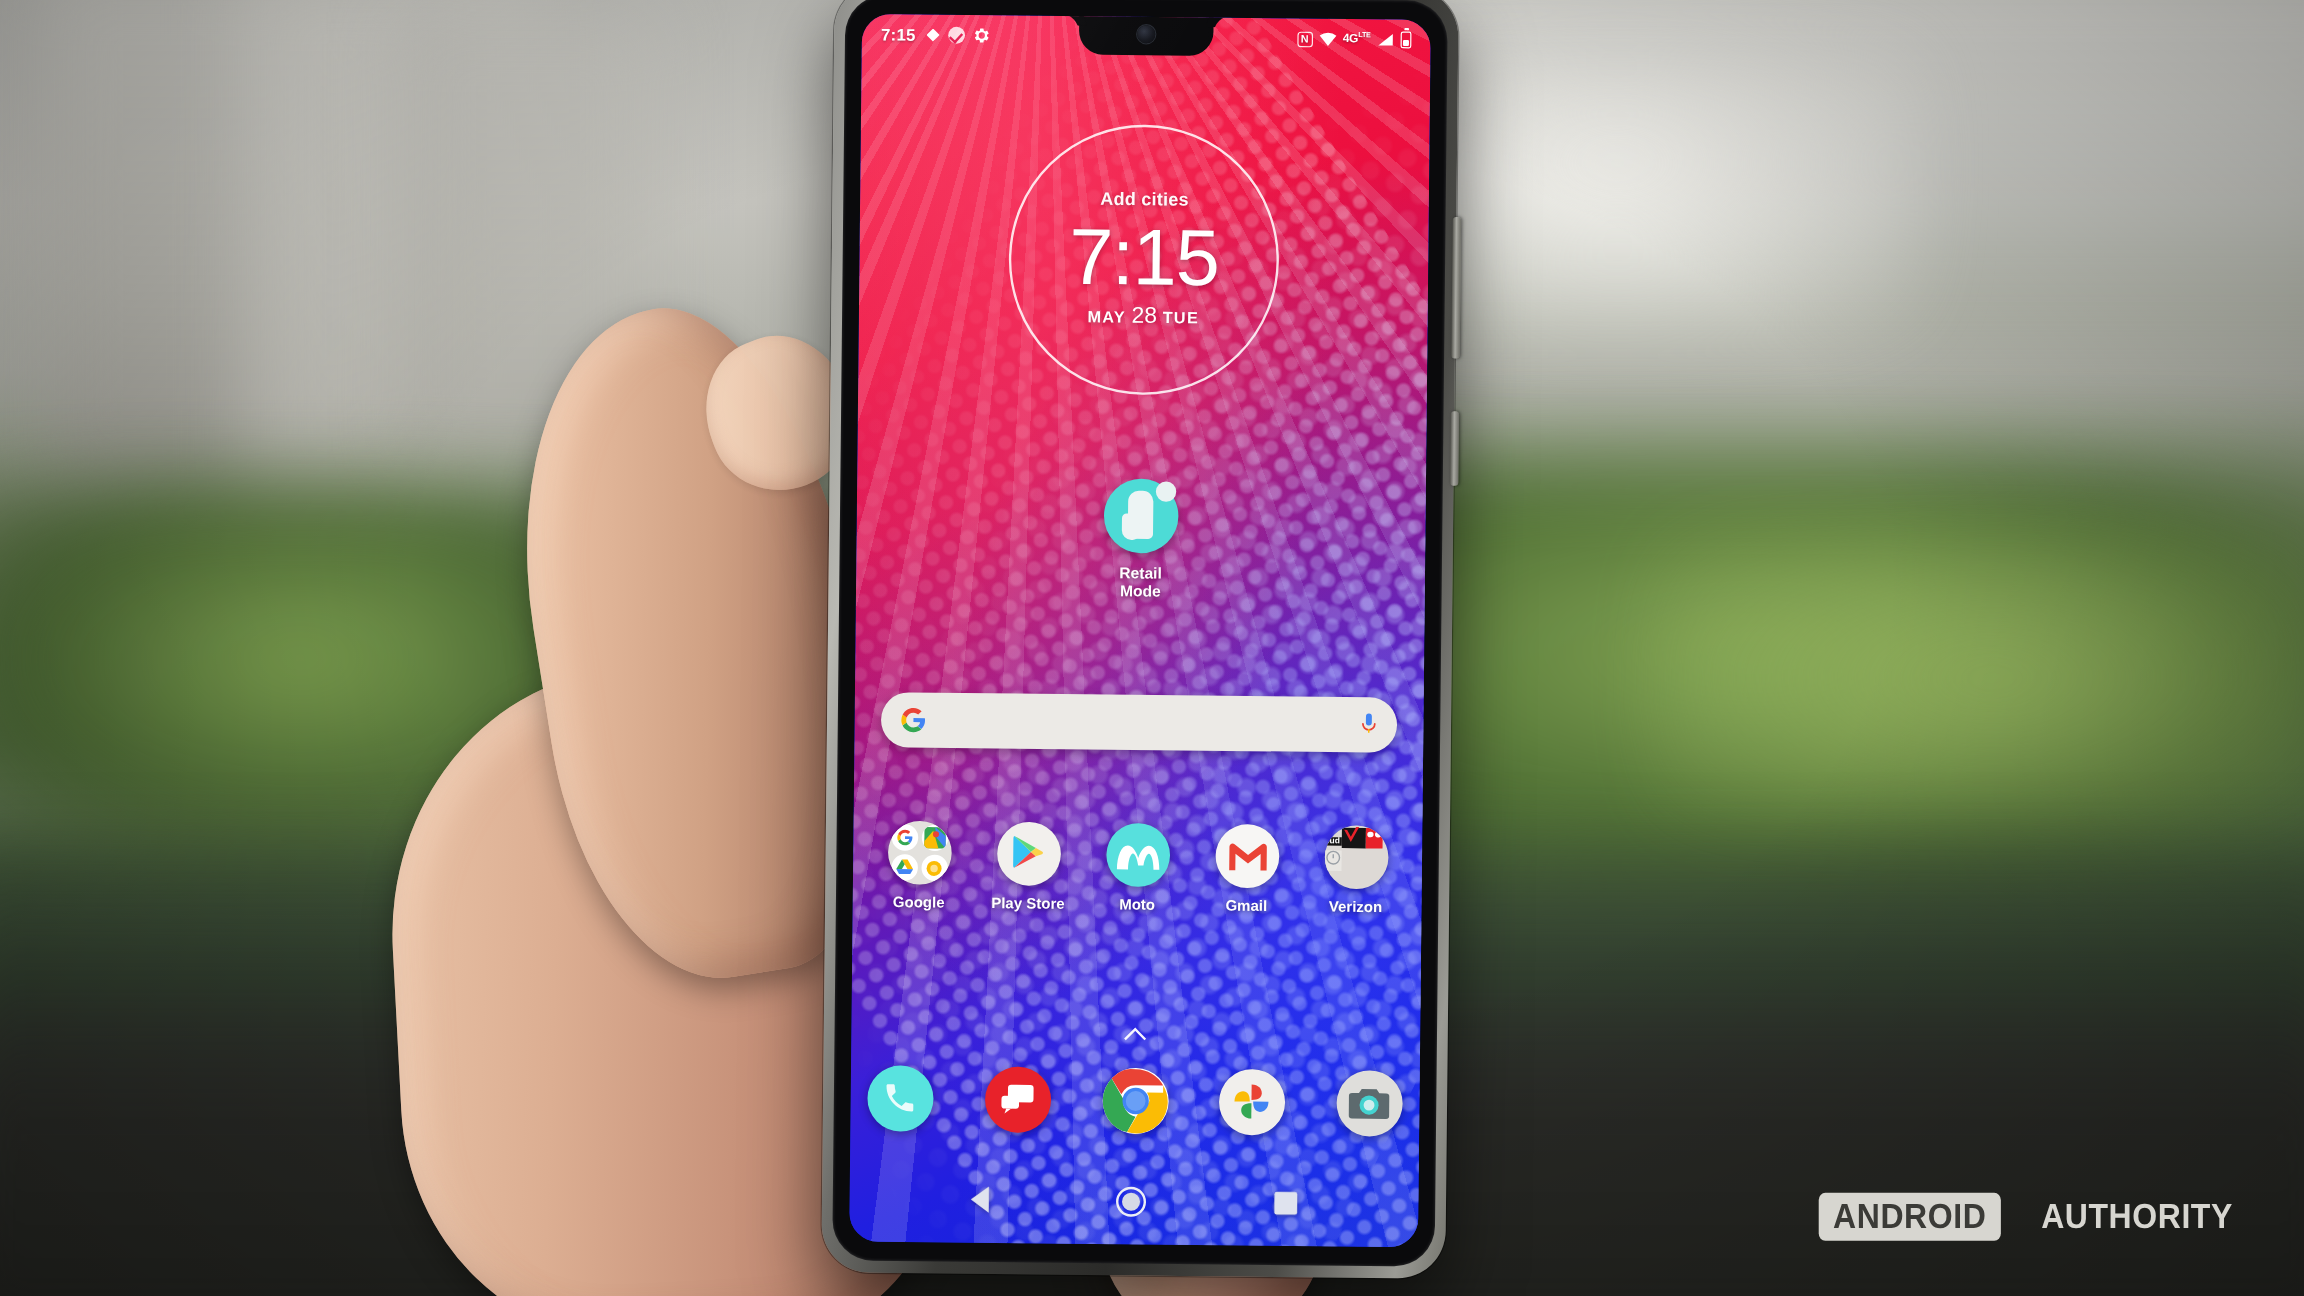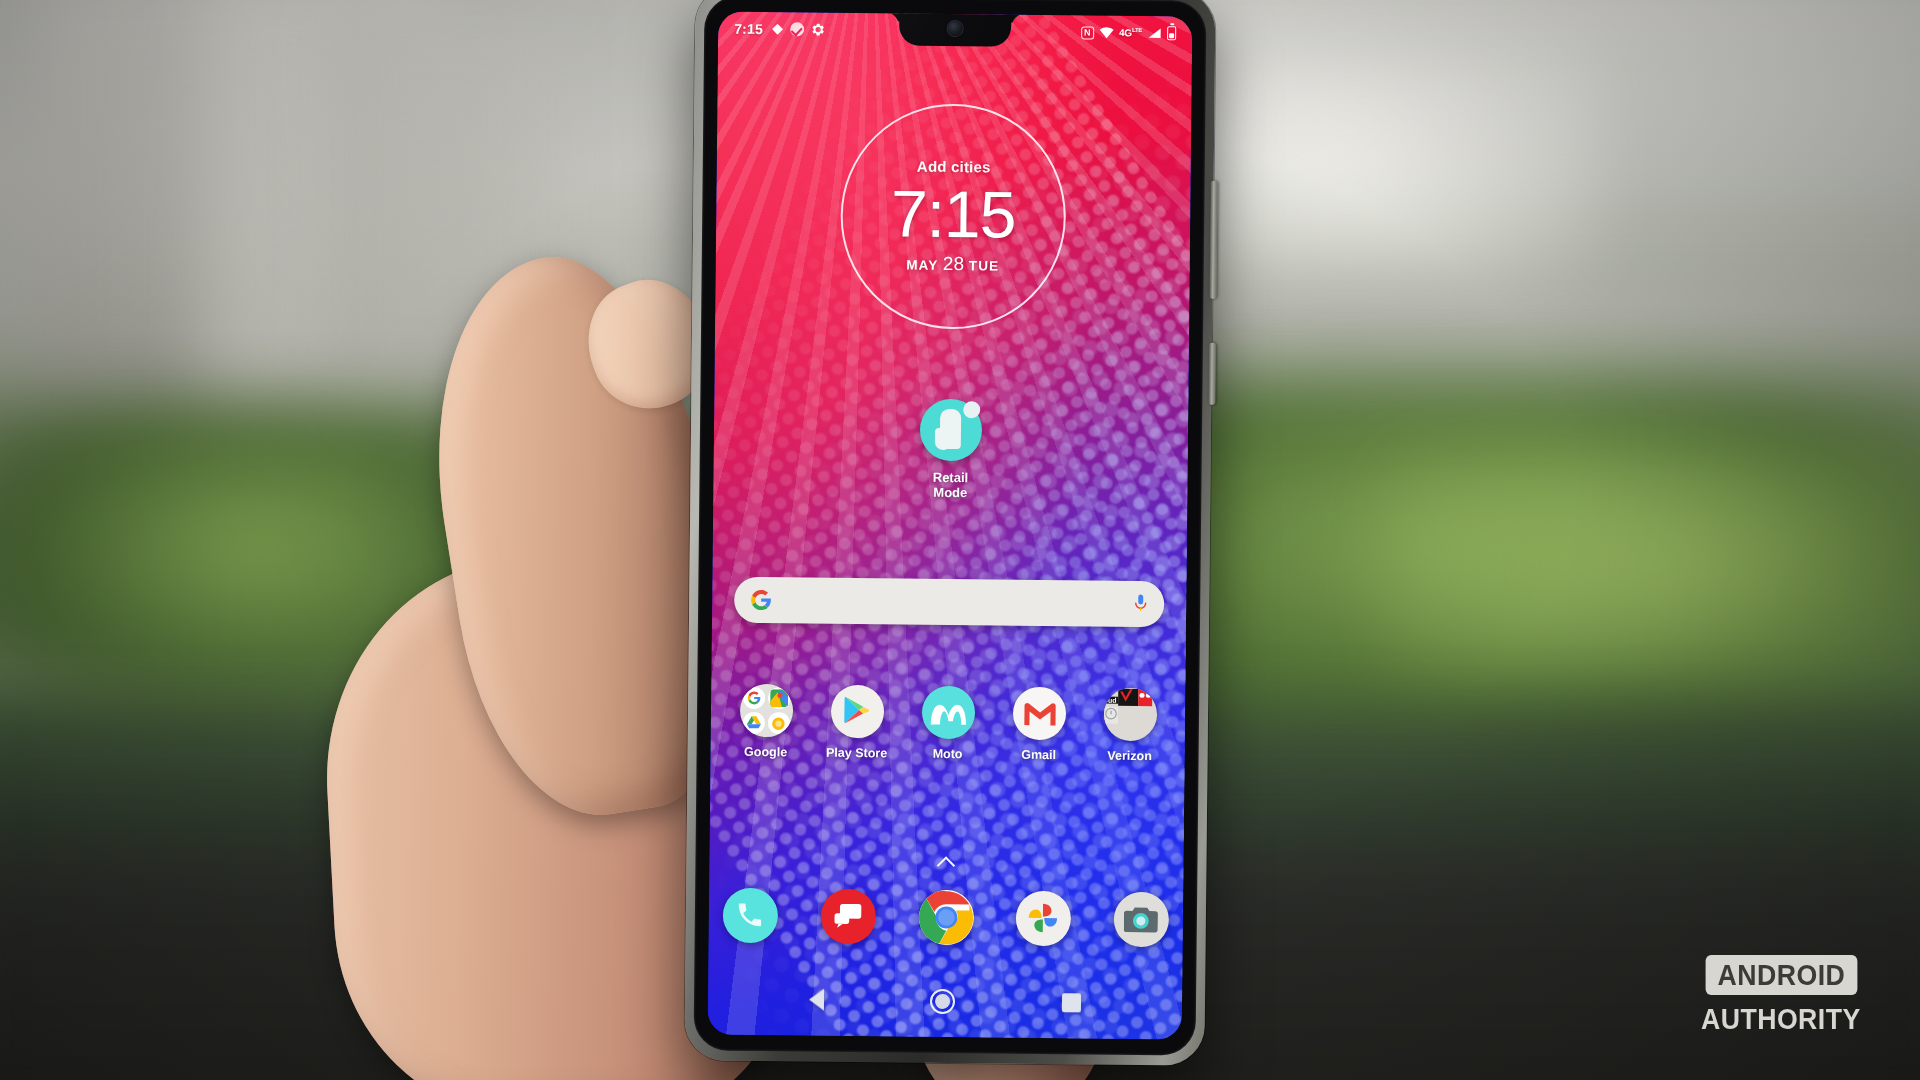--- a/index.html
+++ b/index.html
@@ -396,22 +396,22 @@
 
   
   #glare {
     position:absolute; inset:0; z-index:8; pointer-events:none;
     background:linear-gradient(118deg, rgba(255,255,255,.09) 0%, rgba(255,255,255,.02) 22%, rgba(255,255,255,0) 40%);
   }
 
   
   #watermark {
     position:absolute; right:52px; bottom:46px; z-index:20;
-    display:flex; align-items:center; gap:10px;
-    font-weight:800; letter-spacing:.5px;flex-direction:column;
+    display:flex; align-items:center; gap:20px;
+    font-weight:800; letter-spacing:.5px;
   }
   .wm-box {
     background:#d7d6d0; color:#3b3b37; padding:6px 13px 5px;
     border-radius:6px; font-size:29px; line-height:1;
     font-stretch:condensed; transform:scaleX(.92);
   }
   .wm-txt {
     color:#d7d6d0; font-size:29px; line-height:1;
     transform:scaleX(.92);
   }

